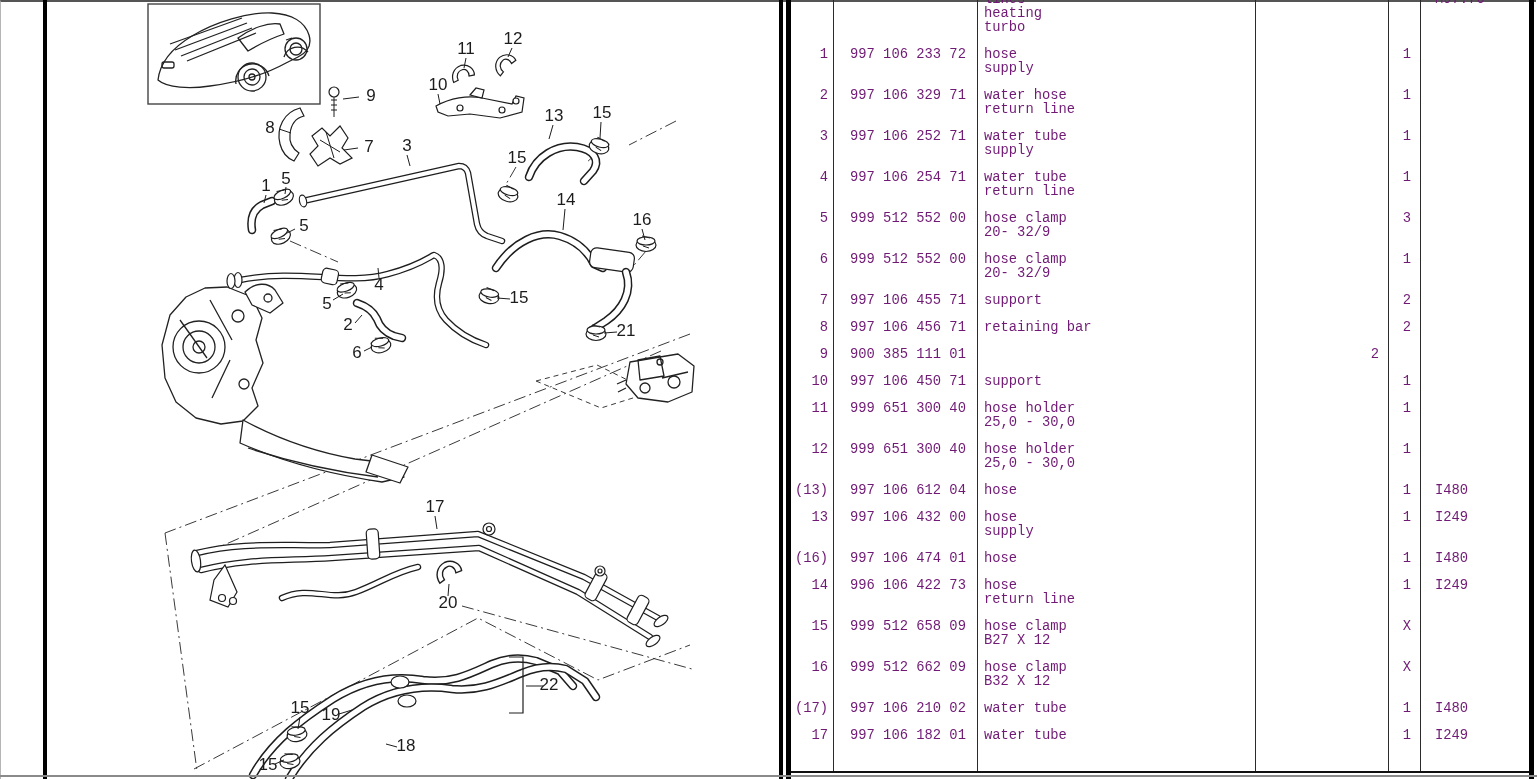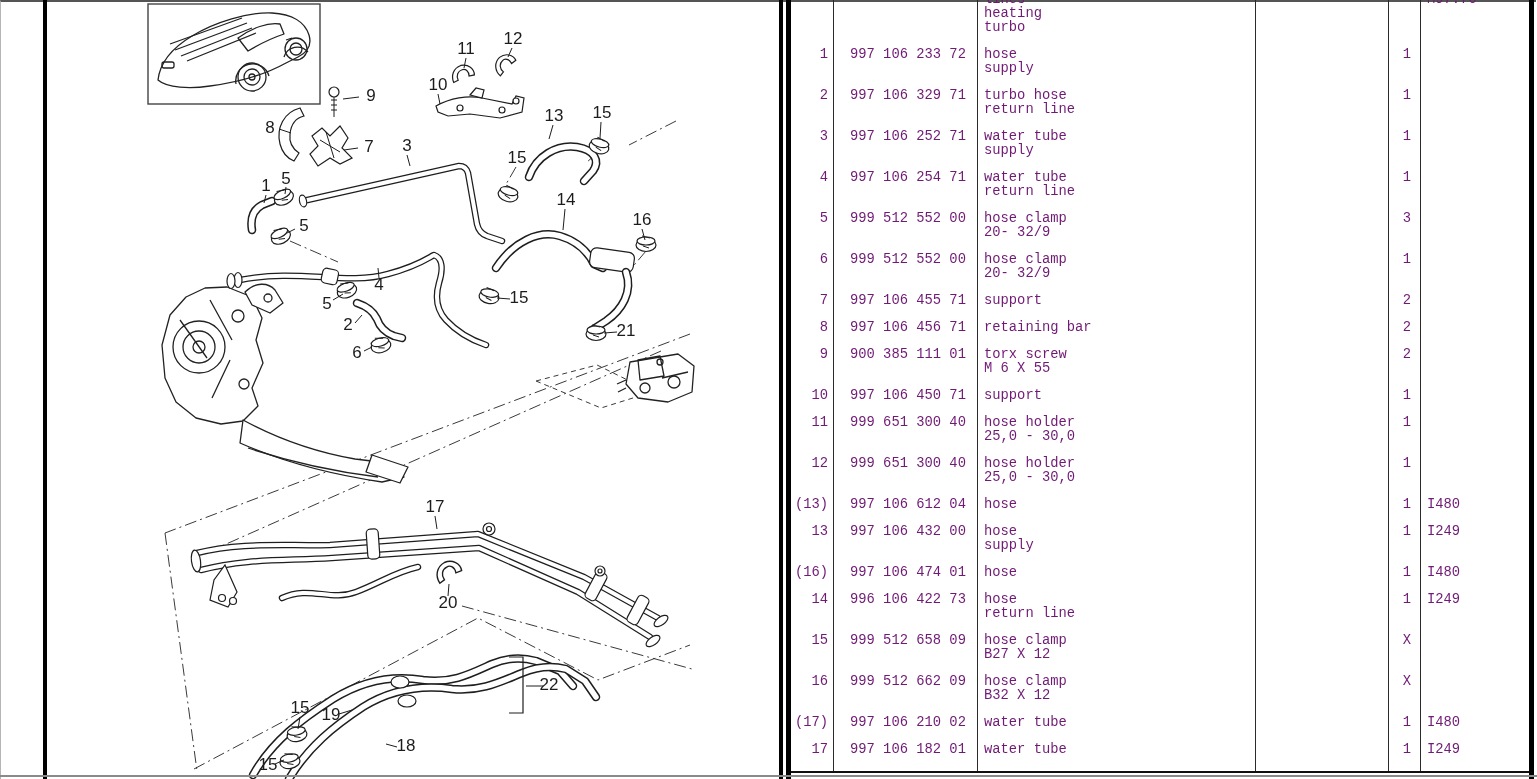--- a/index.html
+++ b/index.html
@@ -35,21 +35,21 @@
        font-family:"Liberation Mono","DejaVu Sans Mono",monospace;
        font-size:13.8px;line-height:14px;color:#701a75;}
   .colline{position:absolute;top:0;width:1px;height:771px;background:#2b2b2b;}
   #rows{position:relative;}
   .prow{display:grid;grid-template-columns:42px 144px 278px 133px 32px 109px;
        margin-bottom:13px;white-space:pre-line;}
   .prow .c-item{text-align:right;padding-right:5px;}
   .prow .c-part{padding-left:17px;}
   .prow .c-desc{padding-left:7px;}
   .prow .c-qty{text-align:right;padding-right:9px;}
-  .prow .c-code{padding-left:7px;}
+  .prow .c-code{padding-left:15px;}
   .prow.partial{margin-top:-7px;}
 </style>
 </head>
 <body>
 
 <div class="page-frame"></div>
 
 <svg id="diagram" viewBox="47 0 732 779">
   <defs>
     <g id="clampg">
@@ -307,21 +307,21 @@
     <div class="c-part">997 106 233 72</div>
     <div class="c-desc">hose
 supply</div>
     <div class="c-empty"></div>
     <div class="c-qty">1</div>
     <div class="c-code"></div>
   </div>
       <div class="prow">
     <div class="c-item">2</div>
     <div class="c-part">997 106 329 71</div>
-    <div class="c-desc">turbo hose
+    <div class="c-desc">water hose
 return line</div>
     <div class="c-empty"></div>
     <div class="c-qty">1</div>
     <div class="c-code"></div>
   </div>
       <div class="prow">
     <div class="c-item">3</div>
     <div class="c-part">997 106 252 71</div>
     <div class="c-desc">water tube
 supply</div>
@@ -368,22 +368,20 @@
     <div class="c-item">8</div>
     <div class="c-part">997 106 456 71</div>
     <div class="c-desc">retaining bar</div>
     <div class="c-empty"></div>
     <div class="c-qty">2</div>
     <div class="c-code"></div>
   </div>
       <div class="prow">
     <div class="c-item">9</div>
     <div class="c-part">900 385 111 01</div>
-    <div class="c-desc">torx screw
-M 6 X 55</div>
     <div class="c-empty"></div>
     <div class="c-qty">2</div>
     <div class="c-code"></div>
   </div>
       <div class="prow">
     <div class="c-item">10</div>
     <div class="c-part">997 106 450 71</div>
     <div class="c-desc">support</div>
     <div class="c-empty"></div>
     <div class="c-qty">1</div>

